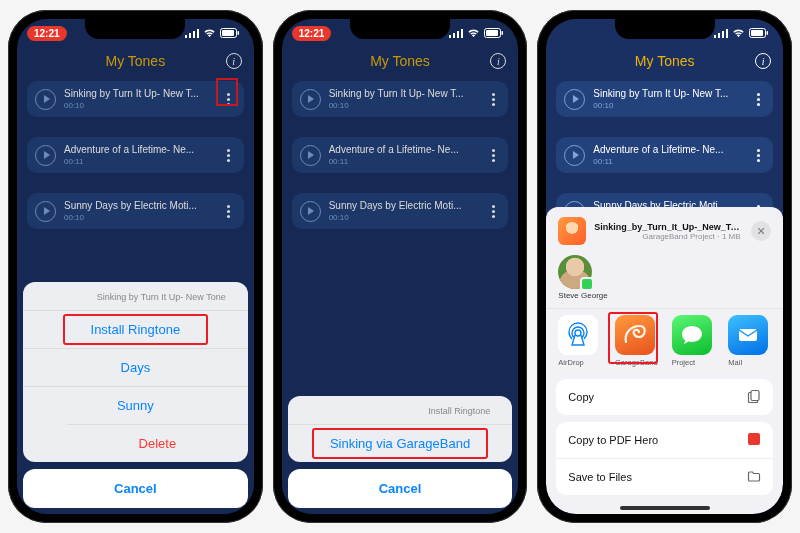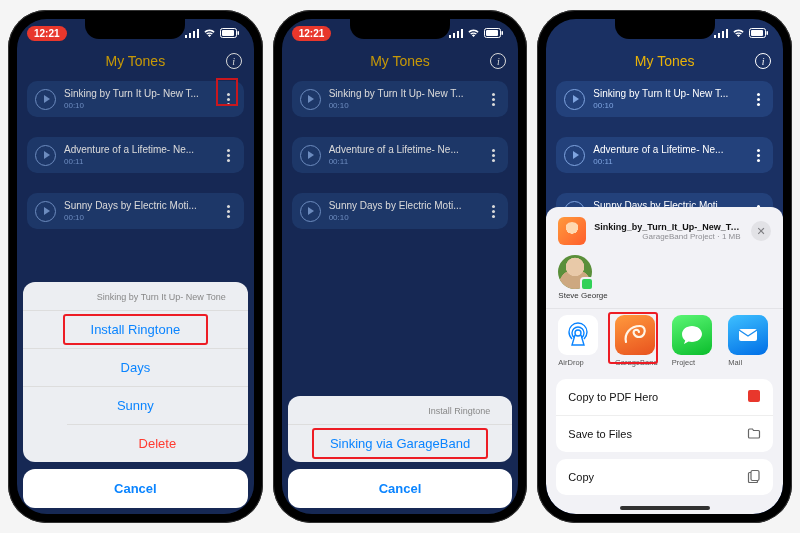--- a/index.html
+++ b/index.html
@@ -351,38 +351,38 @@
                 <path d="M4 8l9 6 9-6" fill="none" stroke="#1b8ef0" stroke-width="1.4"></path>
               </svg>
           </div>
           <div class="app-label">Mail</div>
         </div>
         <div class="redbox rb-app"></div>
       </div>
       <div class="actions">
         <div class="action-group">
           <div class="action-row">
+            <span>Copy</span>
+            <span class="action-ic"><svg width="14" height="14" viewBox="0 0 14 14" fill="none" stroke="currentColor" stroke-width="1.2">
+                  <rect x="4" y="1.5" width="8" height="10" rx="1.5"></rect>
+                  <path d="M4 3.5H2.5c-.6 0-1 .4-1 1v8c0 .6.4 1 1 1h7c.6 0 1-.4 1-1V11.5"></path>
+                </svg></span>
+          </div>
+        </div>
+        <div class="action-group">
+          <div class="action-row">
             <span>Copy to PDF Hero</span>
             <span class="action-ic"><svg width="14" height="14" viewBox="0 0 14 14">
                   <rect x="1" y="1" width="12" height="12" rx="2" fill="#e8372c"></rect>
                 </svg></span>
           </div>
           <div class="action-row">
             <span>Save to Files</span>
             <span class="action-ic"><svg width="14" height="14" viewBox="0 0 14 14" fill="none" stroke="currentColor" stroke-width="1.2">
                   <path d="M1.5 4c0-.6.4-1 1-1h3l1 1.5h5c.6 0 1 .4 1 1V11c0 .6-.4 1-1 1h-9c-.6 0-1-.4-1-1V4z"></path>
                 </svg></span>
           </div>
         </div>
-        <div class="action-group">
-          <div class="action-row">
-            <span>Copy</span>
-            <span class="action-ic"><svg width="14" height="14" viewBox="0 0 14 14" fill="none" stroke="currentColor" stroke-width="1.2">
-                  <rect x="4" y="1.5" width="8" height="10" rx="1.5"></rect>
-                  <path d="M4 3.5H2.5c-.6 0-1 .4-1 1v8c0 .6.4 1 1 1h7c.6 0 1-.4 1-1V11.5"></path>
-                </svg></span>
-          </div>
-        </div>
       </div>
       <div class="home-ind"></div>
     </div>
   </div>
 </div>
 
 </body></html>

